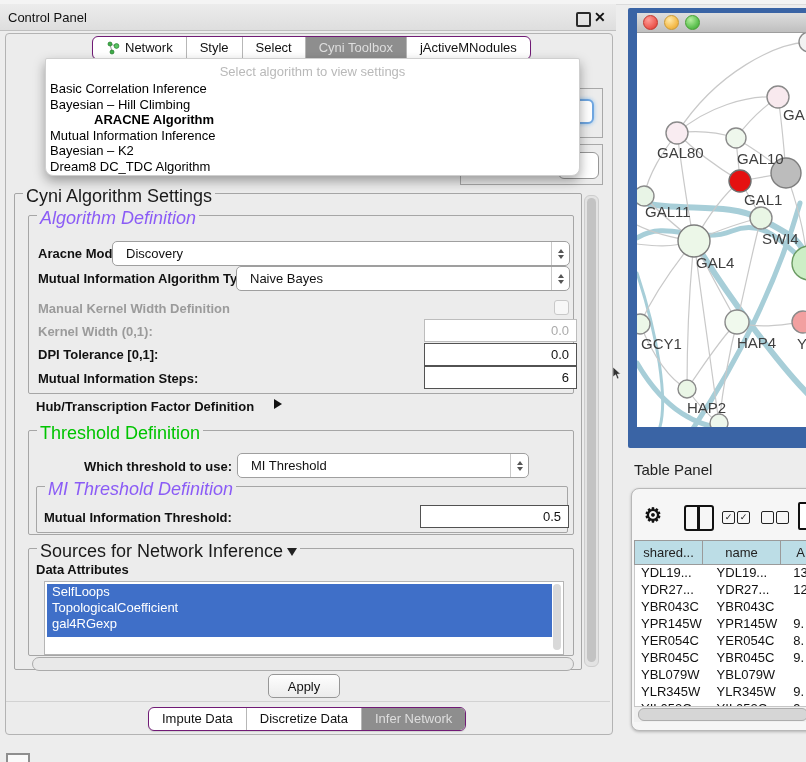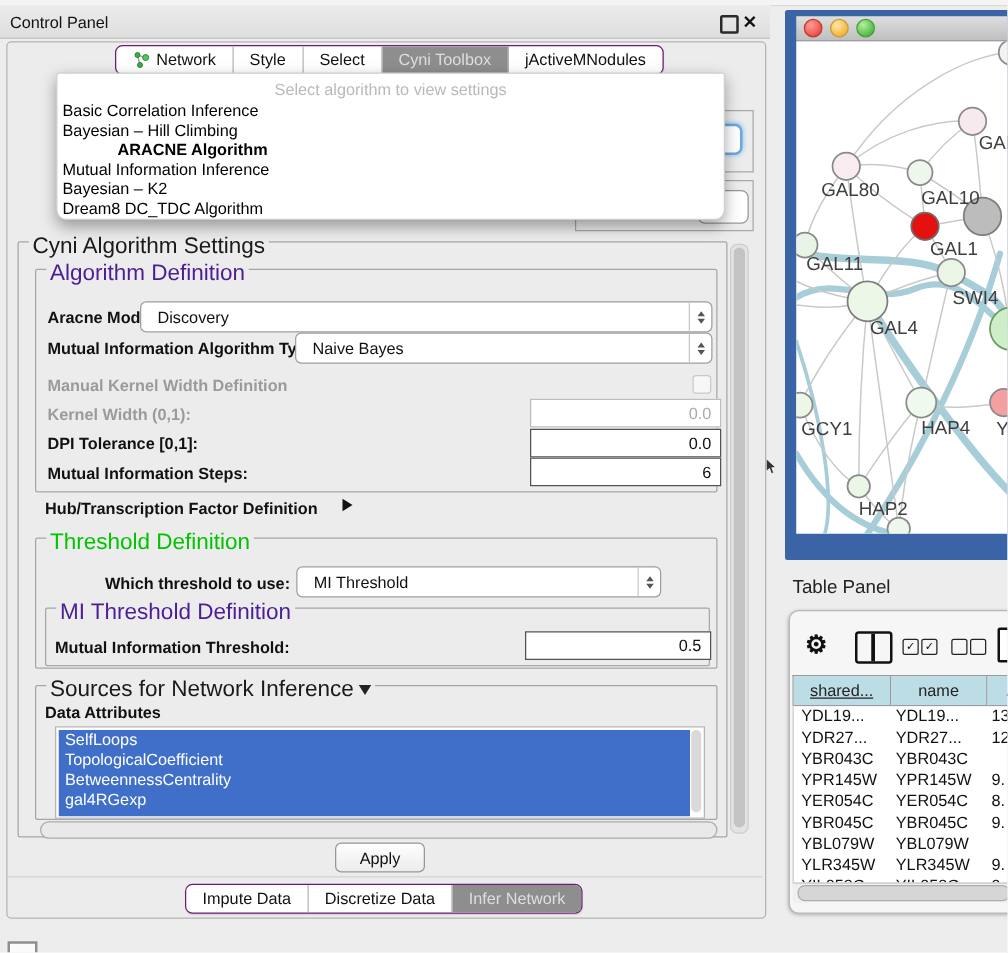--- a/index.html
+++ b/index.html
@@ -40,21 +40,21 @@
   
   .frag-box{border:1px solid #a8a8a8;background:#ececec;z-index:10;}
   .frag-combo-blue{border:2px solid #6fa6e0;border-radius:6px;background:#fff;
     box-shadow:0 0 4px #8cc0ef;z-index:11;}
   .frag-combo-gray{border:1px solid #979797;border-radius:6px;background:#fff;z-index:11;}
 
   
   .groupbox{border:1px solid #a6a6a6;border-radius:2px;}
   .grouplabel{position:absolute;top:-8px;left:8px;background:#ececec;padding:0 3px;
     font-size:18px;white-space:nowrap;display:flex;align-items:center;gap:4px;}
-  .lbl-blue{color:#4c1d95;}
+  .lbl-blue{color:#8b5cf6;font-style:italic;}
   .lbl-green{color:#00c400;}
   .blab{font-size:13px;font-weight:bold;color:#111;white-space:nowrap;}
   .glab{font-size:13px;font-weight:bold;color:#9b9b9b;white-space:nowrap;}
 
   
   .combo{background:#fff;border:1px solid #9f9f9f;border-radius:5px;display:flex;
     align-items:center;font-size:13px;color:#111;box-shadow:inset 0 1px 0 #fff;}
   .combo .txt{padding-left:13px;}
   .spin{margin-left:auto;align-self:stretch;width:17px;border-left:1px solid #c9c9c9;
     display:flex;flex-direction:column;align-items:center;justify-content:center;gap:2px;}
@@ -234,21 +234,20 @@
   <div class="abs groupbox" style="left:28px;top:548px;width:544px;height:106px;">
     <span class="grouplabel">
       <span>Sources for Network Inference</span>
       <span class="tri-down"></span>
     </span>
   </div>
   <span class="abs blab" style="left:36px;top:562px;">Data Attributes</span>
   <div class="abs" id="attr-list">
     <div class="attr-item">SelfLoops</div>
     <div class="attr-item">TopologicalCoefficient</div>
-    <div class="attr-item">BetweennessCentrality</div>
     <div class="attr-item">gal4RGexp</div>
     <div id="attr-partial"></div>
     <div id="attr-vscroll"></div>
   </div>
 
   <div class="abs hbar" style="left:32px;top:657px;width:540px;height:12px;"></div>
 
   <div class="abs" id="apply-btn">Apply</div>
   <div class="abs" style="left:6px;top:701px;width:604px;height:1px;background:#d2d2d2;"></div>
   <div class="abs seg" id="bottom-tabs">
@@ -350,21 +349,21 @@
   <span class="abs tbi" style="left:684px;top:505px;width:26px;height:22px;border:2.5px solid #111;border-radius:3px;">
     <span style="position:absolute;left:11px;top:0;width:2.5px;height:22px;background:#111;"></span>
   </span>
   <span class="abs tbi" style="left:722px;top:511px;width:11px;height:11px;border:1.6px solid #222;border-radius:2px;font-size:9px;line-height:10px;text-align:center;">✓</span>
   <span class="abs tbi" style="left:737px;top:511px;width:11px;height:11px;border:1.6px solid #222;border-radius:2px;font-size:9px;line-height:10px;text-align:center;">✓</span>
   <span class="abs tbi" style="left:761px;top:511px;width:11px;height:11px;border:1.6px solid #222;border-radius:2px;"></span>
   <span class="abs tbi" style="left:776px;top:511px;width:11px;height:11px;border:1.6px solid #222;border-radius:2px;"></span>
   <span class="abs tbi" style="left:798px;top:502px;width:16px;height:24px;border:2.5px solid #111;border-radius:2px;background:#fff;"></span>
 
   <div class="abs" id="tbl-header">
-    <span class="hcell" style="width:78px;text-decoration:underline;">shared...</span>
+    <span class="hcell" style="width:68px;">shared...</span>
     <span class="hcell" style="width:78px;">name</span>
     <span class="hcell" style="width:40px;">A</span>
   </div>
 
   <div class="abs" id="tbl-rows">
     <div class="trow">
         <span class="tcell c1">YDL19...</span>
         <span class="tcell c2">YDL19...</span>
         <span class="tcell c3">13</span>
       </div>

